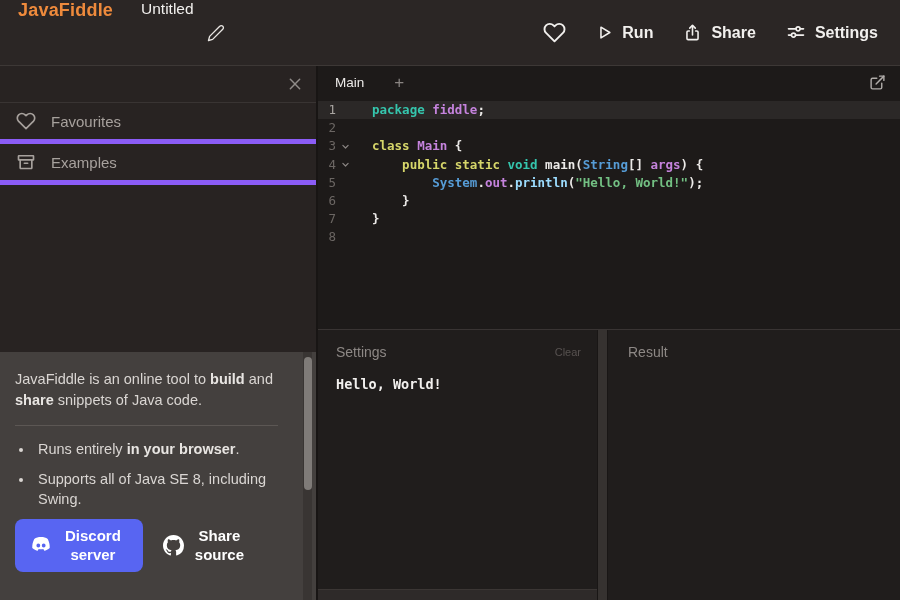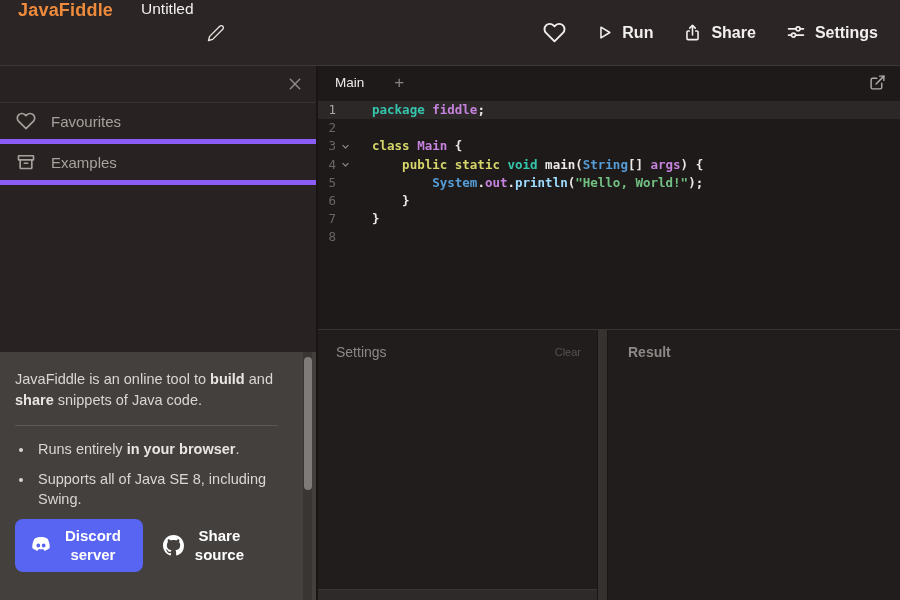--- a/index.html
+++ b/index.html
@@ -118,21 +118,21 @@
     font-size:13.5px; font-weight:700; color:#f2f0ee;
   }
   .console-input {
     position:absolute; left:0; right:0; bottom:0; height:11px;
     background:#2e2a29; border-top:1px solid #3b3634; cursor:text;
   }
   .vhandle {
     width:11px; flex:none; background:#363230;
     border-left:1px solid #191615; border-right:1px solid #191615; cursor:col-resize;
   }
-  .result { flex:1; padding:14px 16px 0 20px;font-weight:bold; }
+  .result { flex:1; padding:14px 16px 0 20px; }
 
   svg { display:block; }
 </style>
 </head>
 <body>
 
 <div class="app">
 
   <header class="topbar">
     <span class="brand" style="color: rgb(238, 138, 60);">JavaFiddle</span>
@@ -280,20 +280,21 @@
           <div class="code-line"><span class="lnum">7</span><span class="fold"></span><span class="code-text"><span style="color: rgb(236, 234, 232);">}</span></span></div>
           <div class="code-line"><span class="lnum">8</span><span class="fold"></span><span class="code-text"></span></div>
         </div>
 
       <div class="bottom">
         <section class="console">
           <div class="panel-head">
             <span>Settings</span>
             <button class="clear-btn">Clear</button>
           </div>
+          <pre class="console-out">Hello, World!</pre>
           <div class="console-input"></div>
         </section>
 
         <div class="vhandle"></div>
 
         <section class="result">
           <div class="panel-head">
             <span>Result</span>
           </div>
         </section>

